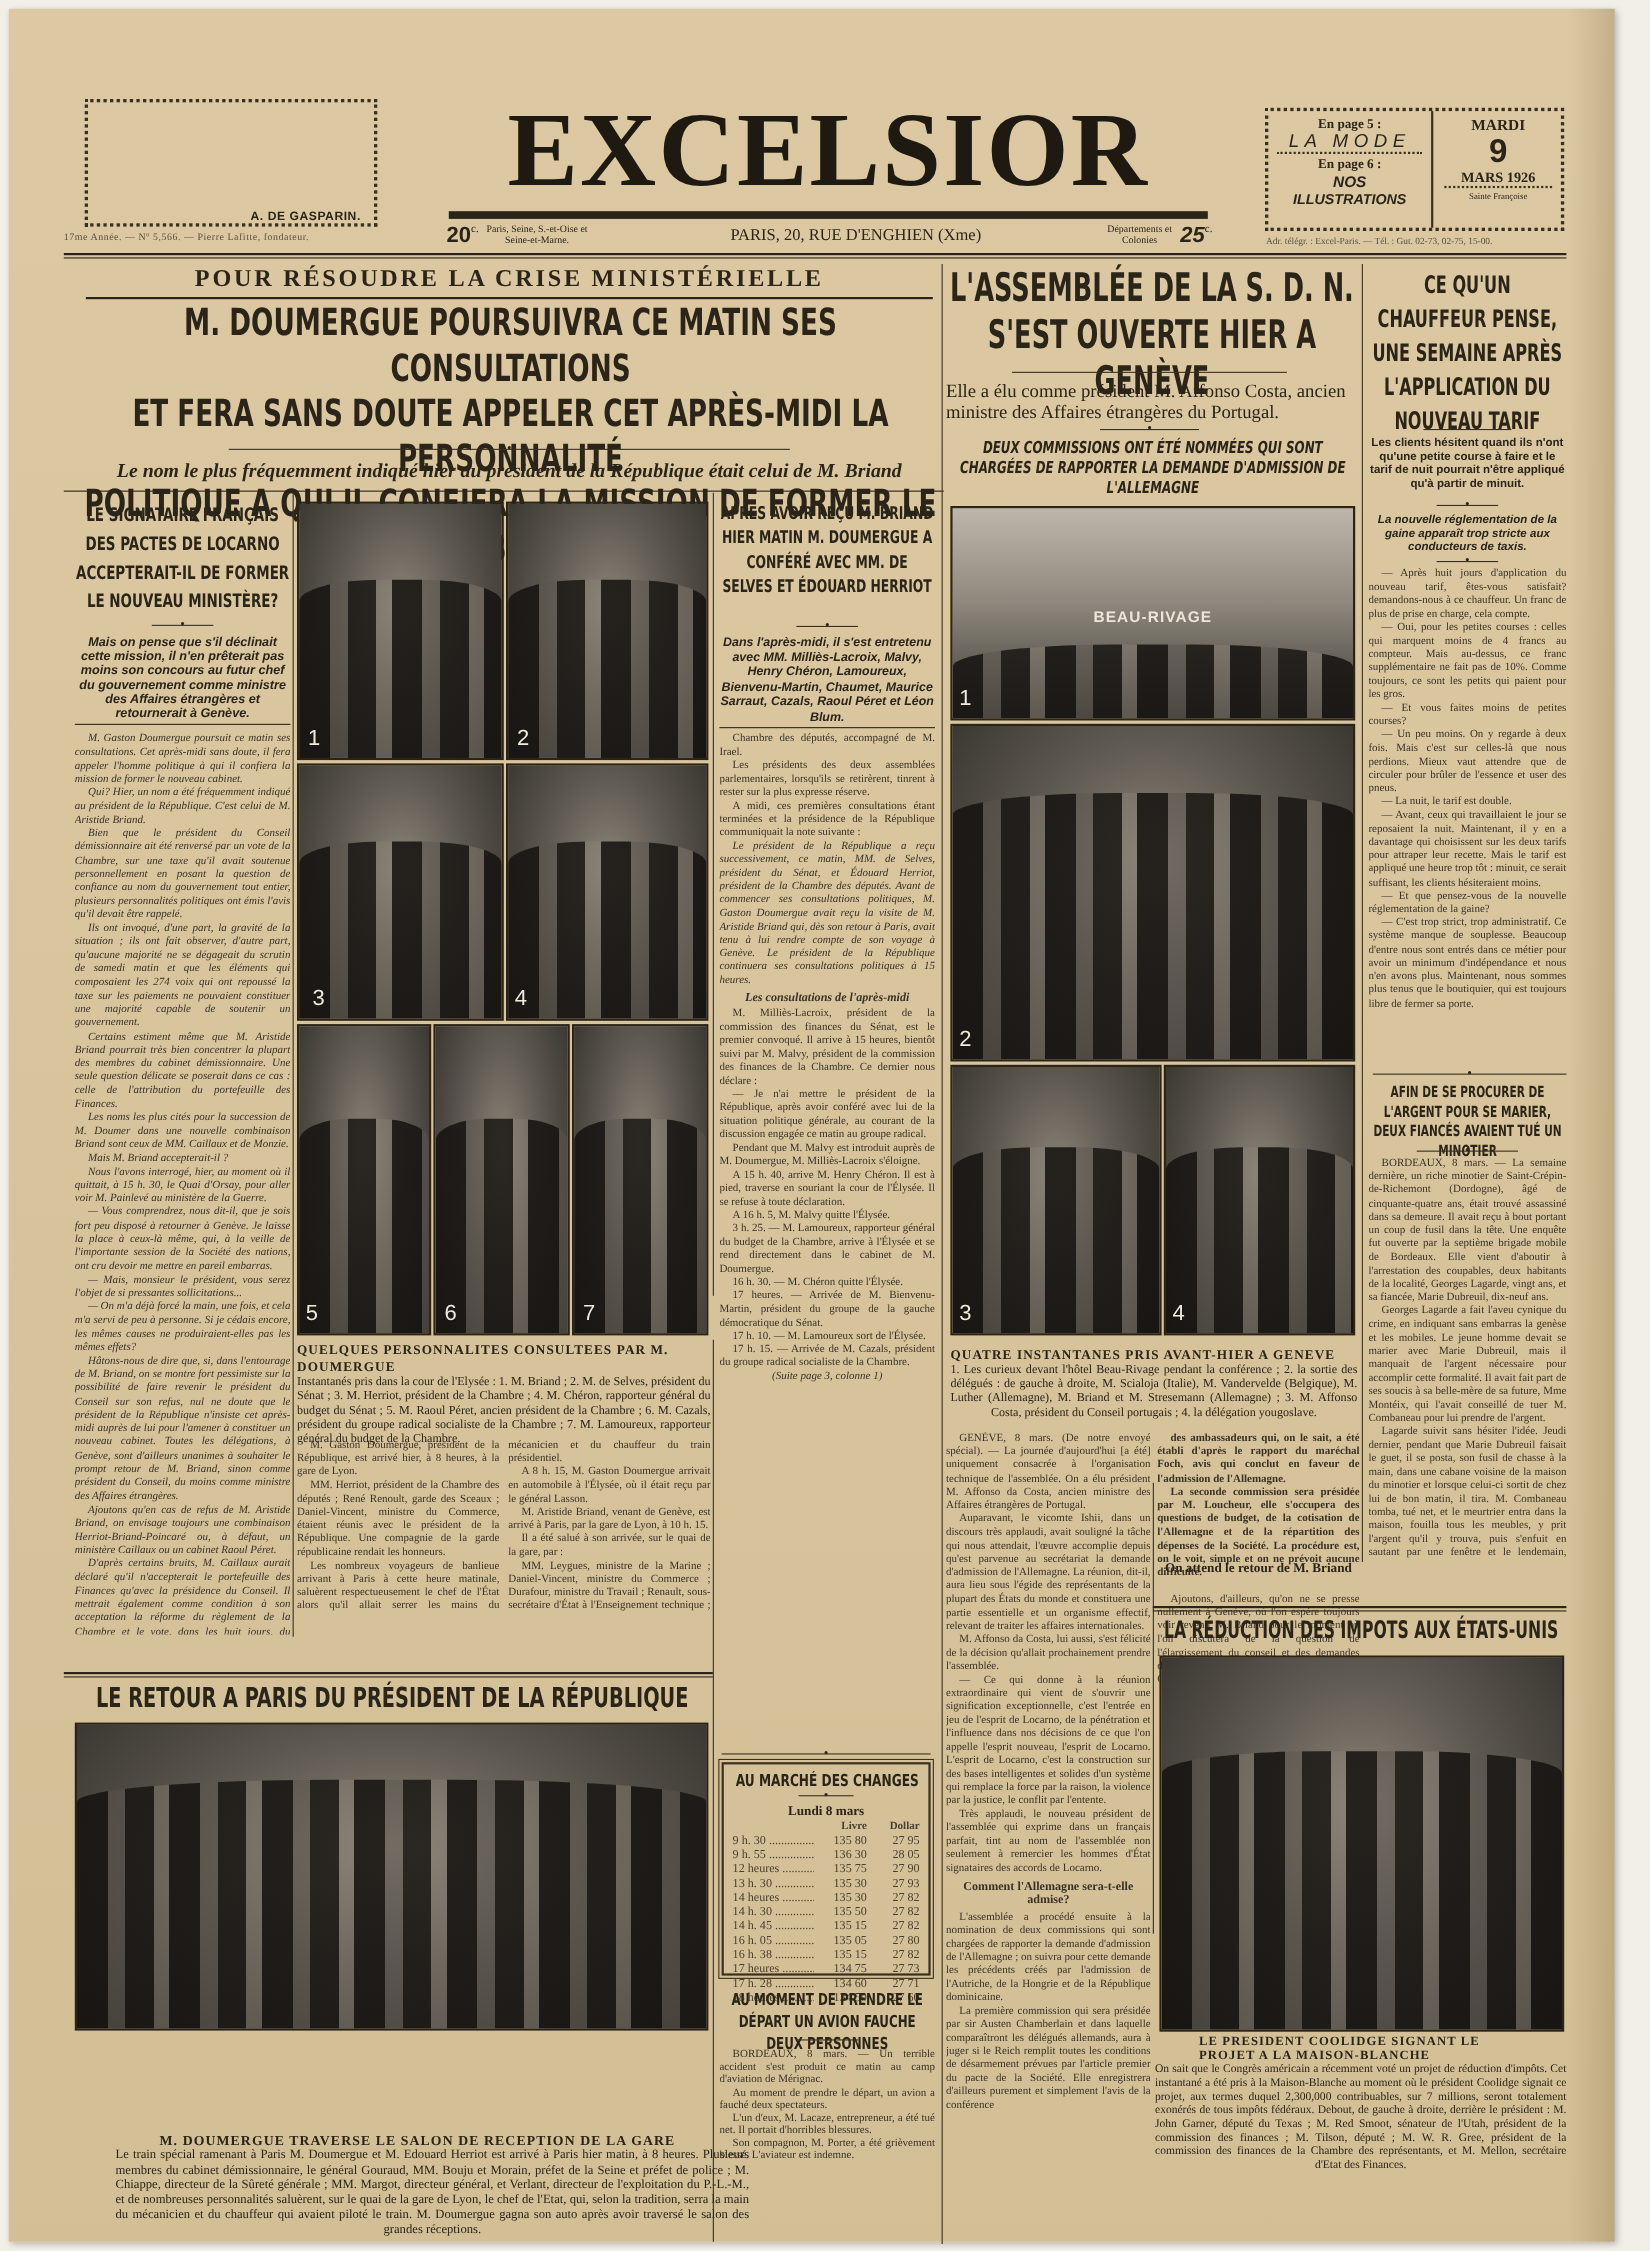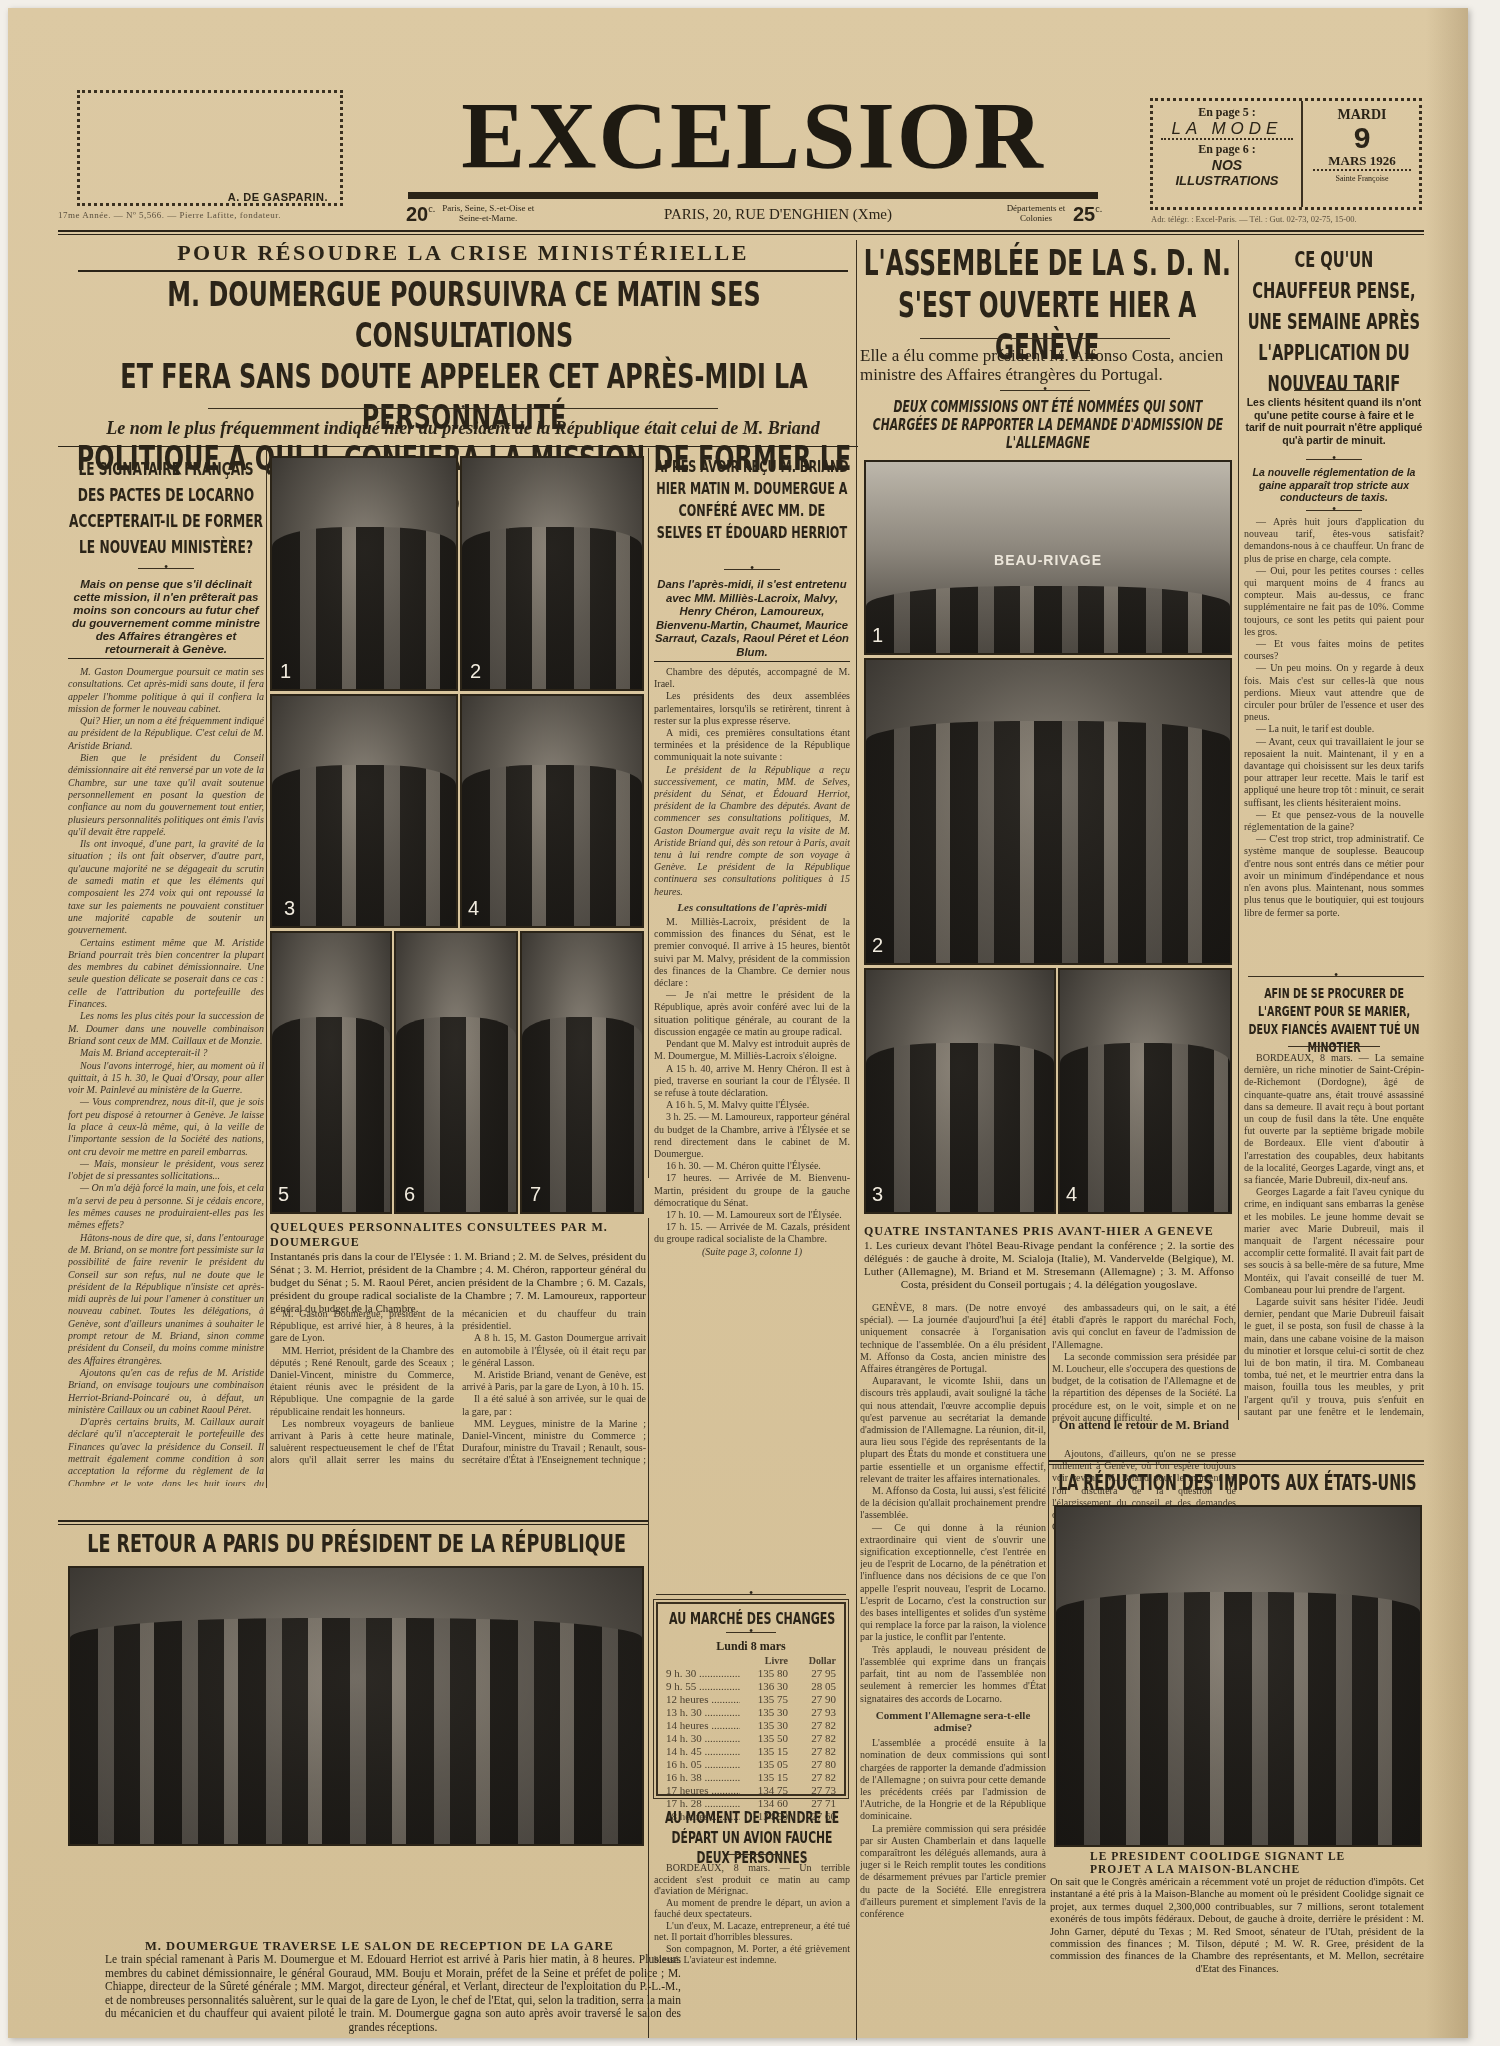--- a/index.html
+++ b/index.html
@@ -56,21 +56,21 @@
   <div class="rule" style="left:400px; top:184px; width:690px; height:7px;"></div>
 
   <div class="abs" style="left:398px; top:195px; display:flex; align-items:flex-start;">
     <span class="sans bold" style="font-size:20px;">20</span>
     <span class="serif" style="font-size:10px; margin-right:3px;">c.</span>
     <span class="serif" style="font-size:9px; width:100px; line-height:10px; text-align:center;">Paris, Seine, S.-et-Oise et Seine-et-Marne.</span>
   </div>
   <div class="abs serif" style="left:600px; top:198px; width:340px; text-align:center; font-size:15px;">PARIS, 20, RUE D'ENGHIEN (Xme)</div>
   <div class="abs" style="left:995px; top:195px; display:flex; align-items:flex-start;">
     <span class="serif" style="font-size:9px; width:66px; line-height:10px; text-align:center;">Départements et Colonies</span>
-    <span class="sans bold" style="font-size:20px; margin-left:4px;">25</span>
+    <span class="sans bold" style="font-size:20px; margin-left:4px;font-style:italic;">25</span>
     <span class="serif" style="font-size:10px;">c.</span>
   </div>
 
   <div class="dashbox" style="left:1142px; top:90px; width:272px; height:112px;">
     <div style="position:absolute; left:0; top:0; width:150px; height:106px; border-right:2px solid #3a3020;">
       <div class="serif bold center" style="margin-top:4px; font-size:12px;text-align:center;">En page 5 :</div>
       <div class="sans ital center" style="font-size:17px; letter-spacing:5px; line-height:18px; border-bottom:2px dotted #3a3020; margin:0 8px;">LA MODE</div>
       <div class="serif bold center" style="margin-top:2px; font-size:12px;">En page 6 :</div>
       <div class="sans ital bold center" style="font-size:14px; line-height:16px;">NOS</div>
       <div class="sans ital bold center" style="font-size:13px; line-height:16px;">ILLUSTRATIONS</div>
@@ -326,21 +326,21 @@
   <div class="abs body-text" style="left:852px; top:1294px; width:186px; height:740px; overflow:hidden; font-size:10px; line-height:12.2px;">
     <p>GENÈVE, 8 mars. (De notre envoyé spécial). — La journée d'aujourd'hui [a été] uniquement consacrée à l'organisation technique de l'assemblée. On a élu président M. Affonso da Costa, ancien ministre des Affaires étrangères de Portugal.</p>
     <p>Auparavant, le vicomte Ishii, dans un discours très applaudi, avait souligné la tâche qui nous attendait, l'œuvre accomplie depuis qu'est parvenue au secrétariat la demande d'admission de l'Allemagne. La réunion, dit-il, aura lieu sous l'égide des représentants de la plupart des États du monde et constituera une partie essentielle et un organisme effectif, relevant de traiter les affaires internationales.</p>
     <p>M. Affonso da Costa, lui aussi, s'est félicité de la décision qu'allait prochainement prendre l'assemblée.</p>
     <p>— Ce qui donne à la réunion extraordinaire qui vient de s'ouvrir une signification exceptionnelle, c'est l'entrée en jeu de l'esprit de Locarno, de la pénétration et l'influence dans nos décisions de ce que l'on appelle l'esprit nouveau, l'esprit de Locarno. L'esprit de Locarno, c'est la construction sur des bases intelligentes et solides d'un système qui remplace la force par la raison, la violence par la justice, le conflit par l'entente.</p>
     <p>Très applaudi, le nouveau président de l'assemblée qui exprime dans un français parfait, tint au nom de l'assemblée non seulement à remercier les hommes d'État signataires des accords de Locarno.</p>
     <p class="serif bold center" style="text-indent:0; font-size:11px; margin:4px 0;">Comment l'Allemagne sera-t-elle admise?</p>
     <p>L'assemblée a procédé ensuite à la nomination de deux commissions qui sont chargées de rapporter la demande d'admission de l'Allemagne ; on suivra pour cette demande les précédents créés par l'admission de l'Autriche, de la Hongrie et de la République dominicaine.</p>
     <p>La première commission qui sera présidée par sir Austen Chamberlain et dans laquelle comparaîtront les délégués allemands, aura à juger si le Reich remplit toutes les conditions de désarmement prévues par l'article premier du pacte de la Société. Elle enregistrera d'ailleurs purement et simplement l'avis de la conférence</p>
   </div>
-  <div class="abs body-text" style="left:1044px; top:1294px; width:184px; height:140px; overflow:hidden; font-size:10px; line-height:12.2px;">
+  <div class="abs body-text" style="left:1044px; top:1294px; width:184px; height:140px; overflow:hidden; font-size:10px; line-height:12.2px;font-weight:bold;">
     <p>des ambassadeurs qui, on le sait, a été établi d'après le rapport du maréchal Foch, avis qui conclut en faveur de l'admission de l'Allemagne.</p>
     <p>La seconde commission sera présidée par M. Loucheur, elle s'occupera des questions de budget, de la cotisation de l'Allemagne et de la répartition des dépenses de la Société. La procédure est, on le voit, simple et on ne prévoit aucune difficulté.</p>
   </div>
   <div class="abs serif bold center" style="left:1044px; top:1410px; width:184px; font-size:12px; line-height:14px;">On attend le retour de M. Briand</div>
   <div class="abs body-text" style="left:1044px; top:1440px; width:184px; height:96px; overflow:hidden; font-size:10px; line-height:12.2px;">
     <p>Ajoutons, d'ailleurs, qu'on ne se presse nullement à Genève, où l'on espère toujours voir revenir M. Briand pour le moment où l'on discutera de la question de l'élargissement du conseil et des demandes d'admission de l'Espagne, du Brésil, de la Chine et de la Pologne.</p>
   </div>
 
   <div class="abs" style="left:1236px; top:236px; width:180px;">
     <div class="cond center" style="font-size:22px; line-height:31px; transform:scaleX(0.74); width:243px;">CE QU'UN CHAUFFEUR PENSE, UNE SEMAINE APRÈS L'APPLICATION DU NOUVEAU TARIF</div>

